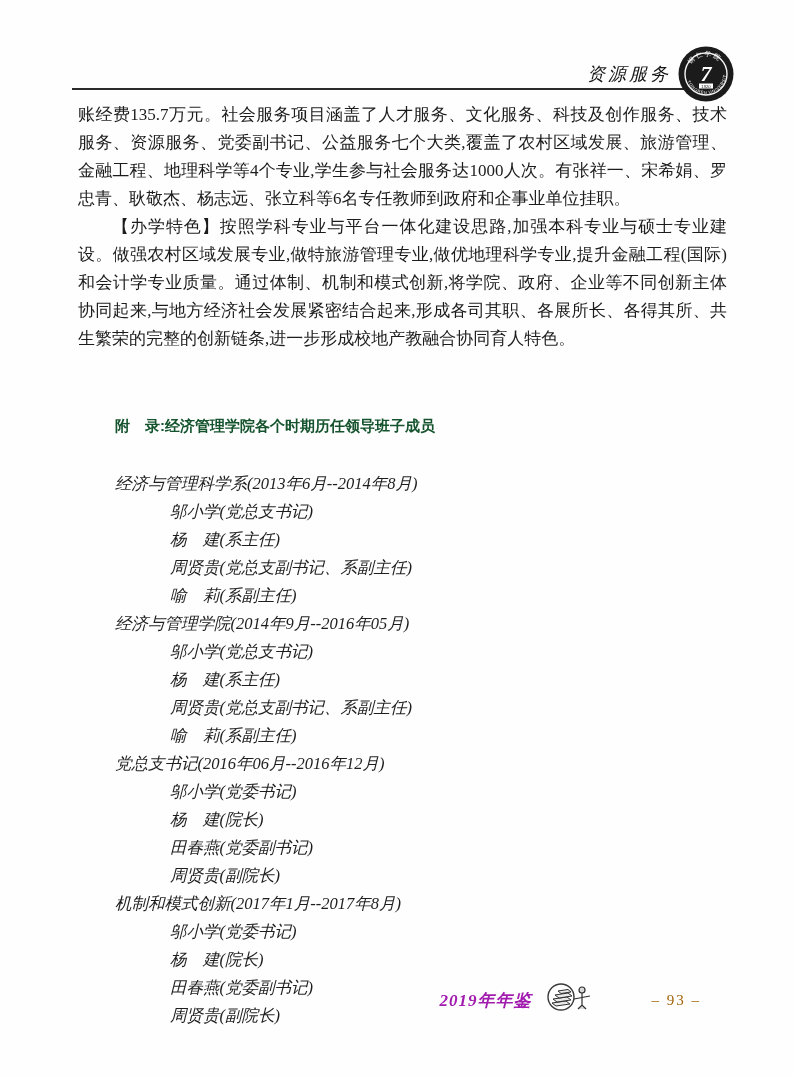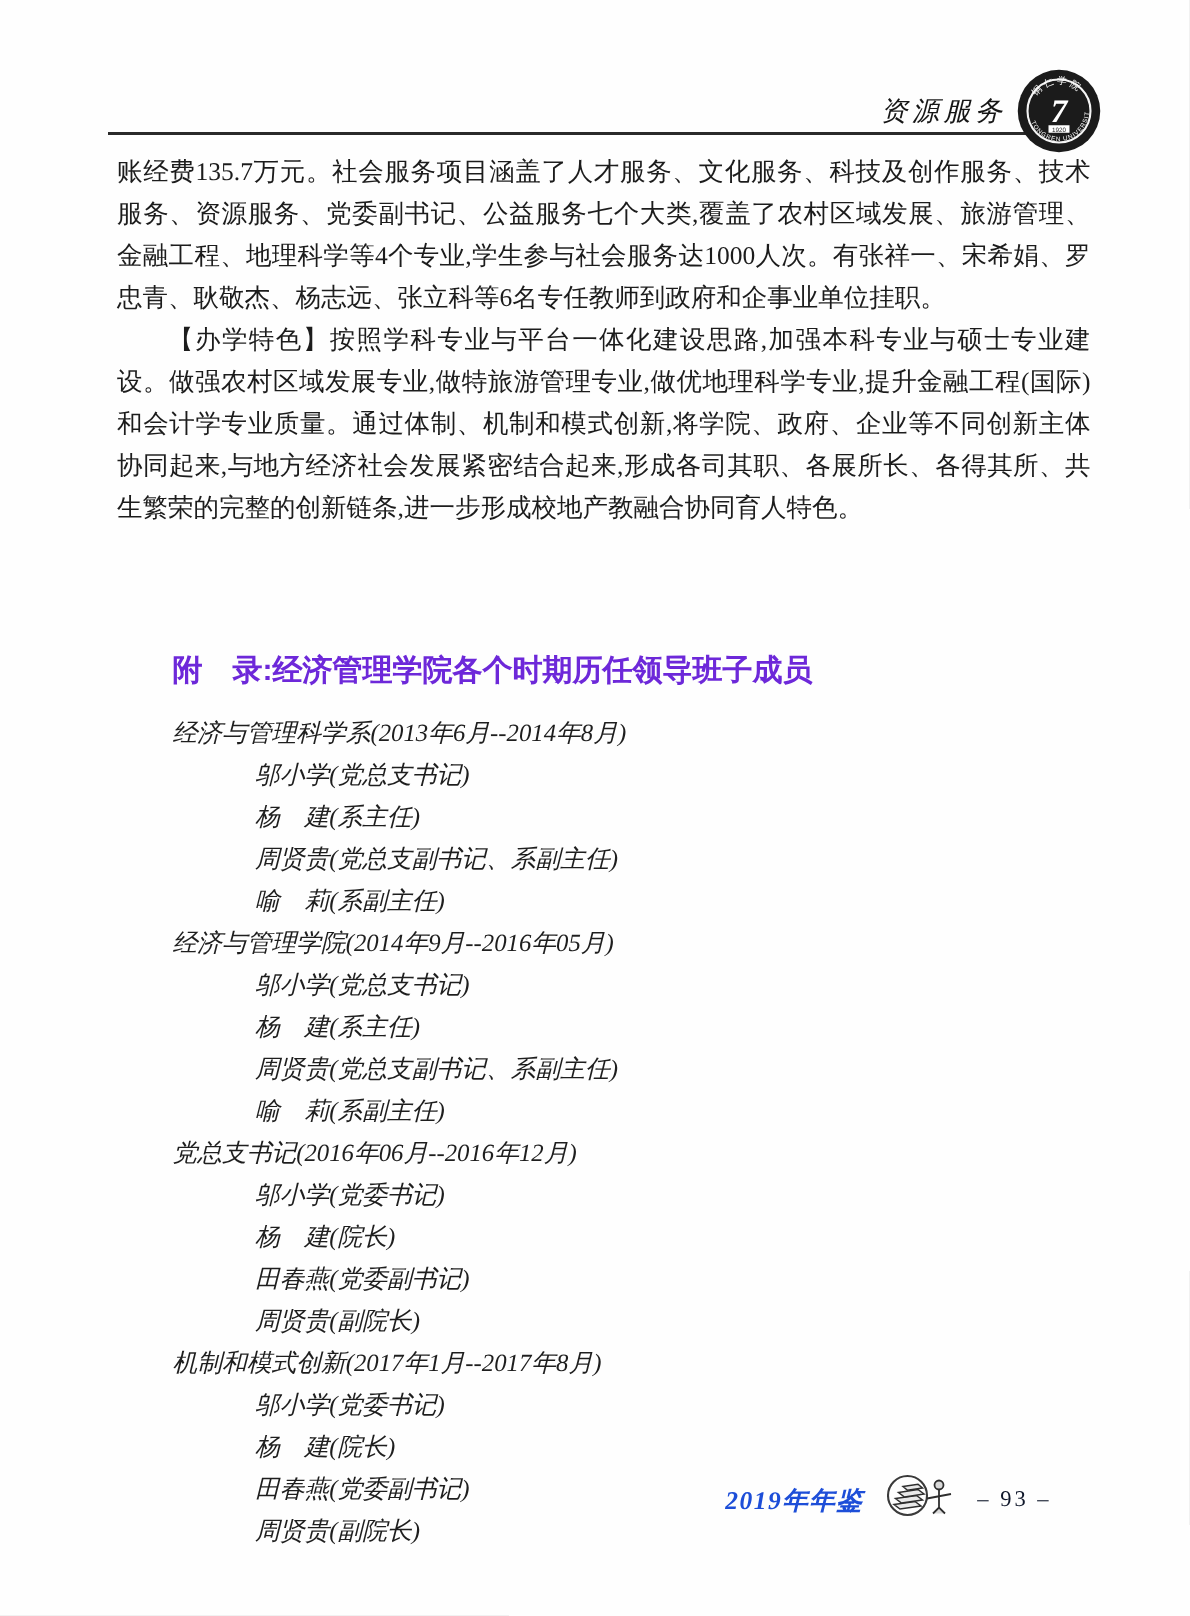--- a/index.html
+++ b/index.html
@@ -32,46 +32,47 @@
     position: absolute; top: 101px; left: 78px; width: 649px;
     font-size: 17px; line-height: 28px;
     text-align: justify; text-justify: inter-ideograph;
     color: #1c1c1c;
   }
   .para { margin: 0; }
   .para.indent { text-indent: 2em; }
   .para-lead { font-weight: normal; font-family: "Liberation Sans", "DejaVu Sans", sans-serif; }
   
   .appendix-title {
-    margin: 80px 0 0 37px;
-    font-size: 20px; font-weight: bold;
+    margin: 59px 0 0 37px;
+    font-size: 15px; font-weight: bold;
     font-family: "Liberation Sans", "DejaVu Sans", sans-serif;
-    color: #6d28d9;
+    color: #14532d;
   }
-  .roster { margin-top: 14px; }
+  .roster { margin-top: 30px; }
   .roster-row {
     height: 28px; line-height: 28px;
     font-size: 16.5px; font-style: italic;
     color: #1e1e1e; white-space: nowrap;
   }
   .roster-period { margin-left: 37px; }
   .roster-member { margin-left: 92px; }
   
   .footer {
     position: absolute; top: 981px; right: 92px;
     display: flex; align-items: center; gap: 12px;
   }
   .yearbook {
     font-size: 17px; font-weight: bold; font-style: italic;
-    letter-spacing: 1px; color: #1d4ed8;
+    letter-spacing: 1px; color: #a21caf;
   }
   .mascot { width: 52px; height: 38px; }
   .page-number {
-    font-size: 15px; letter-spacing: 2px; color: #0f172a;
+    font-size: 15px; letter-spacing: 2px; color: #a16207;
     font-family: "Liberation Serif", "DejaVu Serif", serif;
+    margin-left: 44px;
   }
 </style>
 </head>
 <body>
 
 <div class="page">
 
   <div class="header-title">资源服务</div>
   <div class="header-rule"></div>
   <svg class="seal" viewBox="0 0 58 58" aria-hidden="true">

